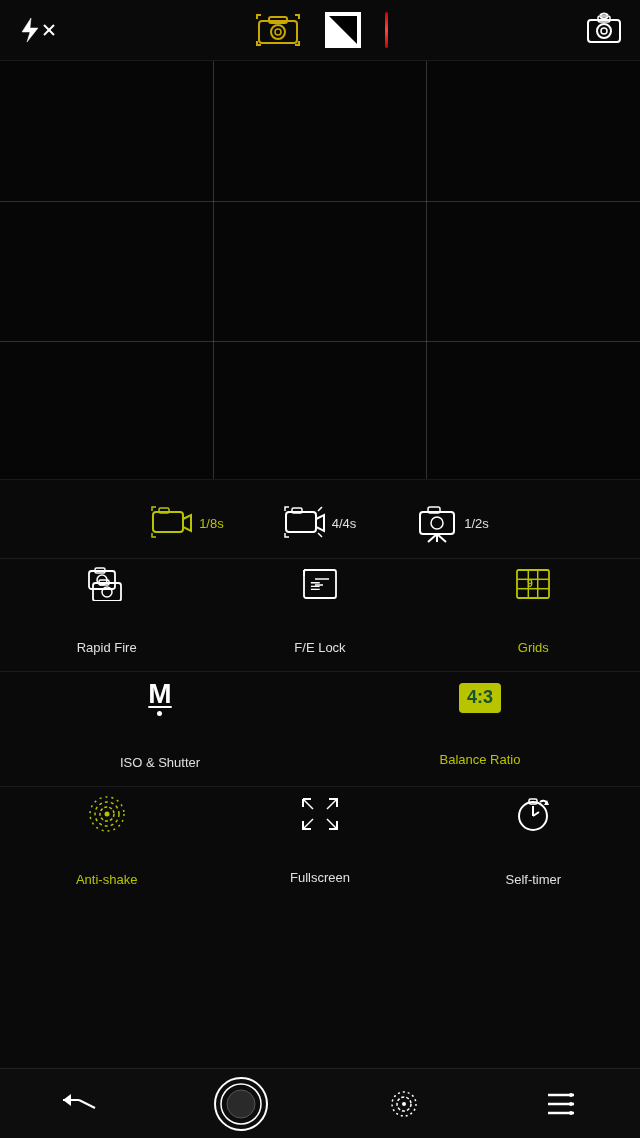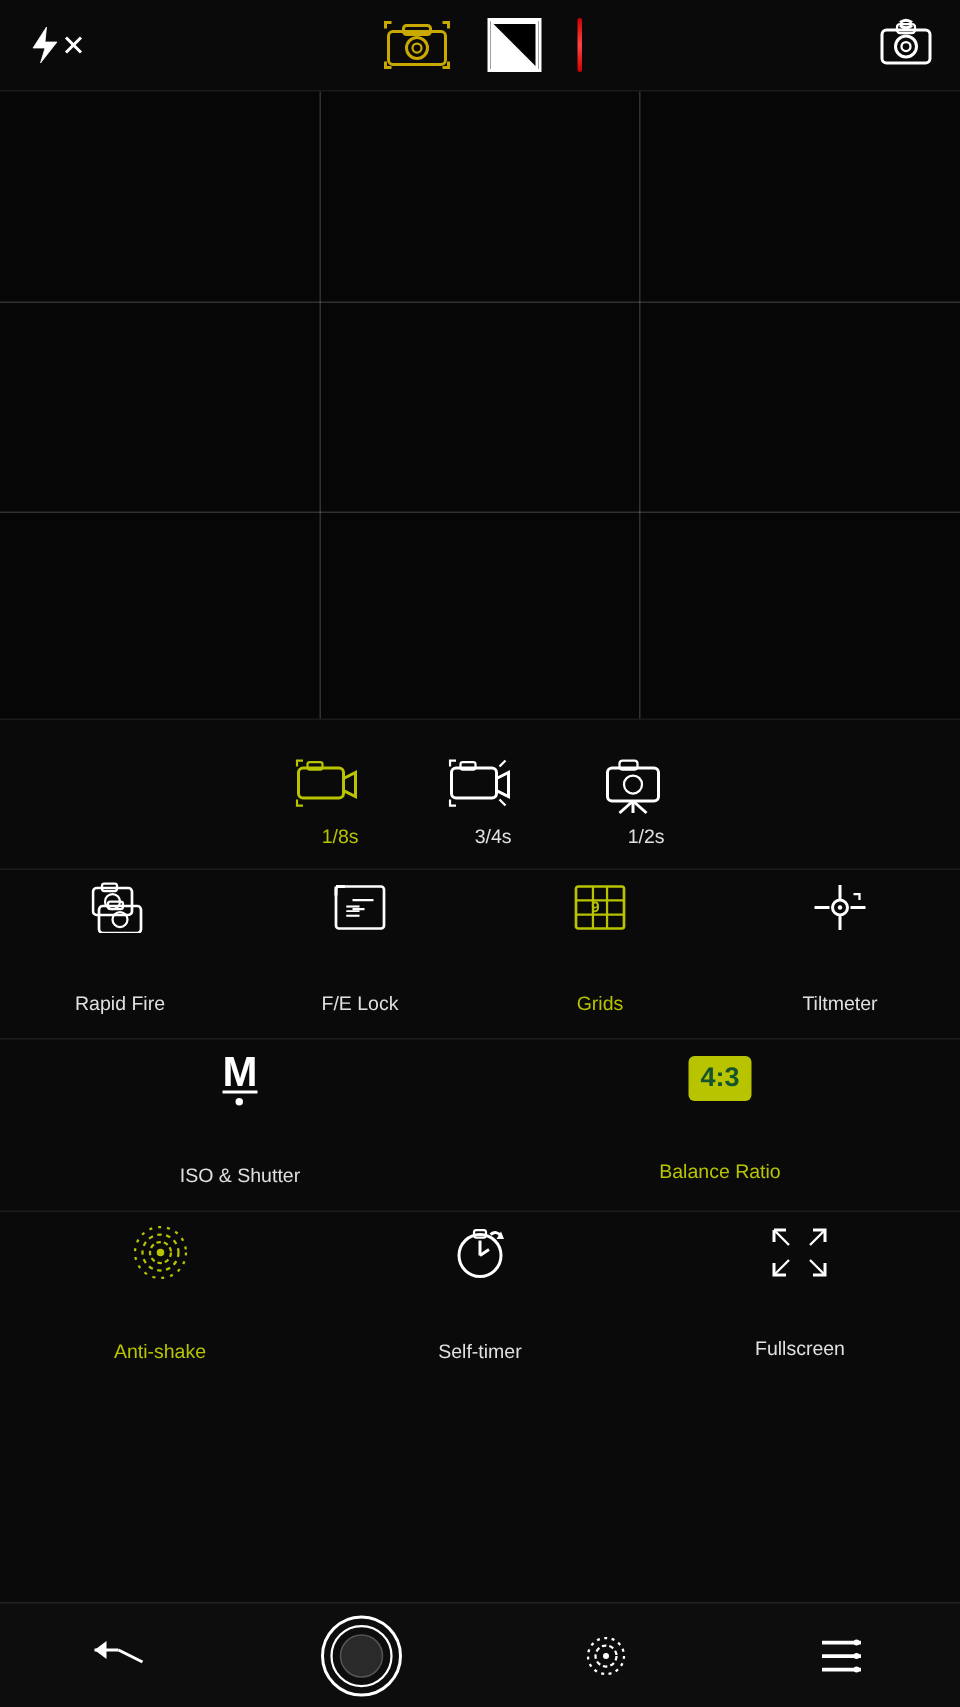--- a/index.html
+++ b/index.html
@@ -59,22 +59,22 @@
     
     .timer-row {
       display: flex;
       justify-content: center;
       align-items: center;
       gap: 60px;
       padding: 22px 0 14px;
     }
     .timer-item {
       display: flex;
-      flex-direction: column;
-      align-items: flex-end;
+      flex-direction: row;
+      align-items: center;
       gap: 6px;
       cursor: pointer;
     }
     .timer-item .icon-wrap { font-size: 36px; line-height: 1; }
     .timer-item .label { font-size: 13px; color: #e0e0e0; }
     .timer-item.active .label { color: #b8c400; }
     .timer-item.active .icon-wrap { color: #b8c400; }
 
     
     .feature-row {
@@ -312,21 +312,21 @@
         <svg width="42" height="42" viewBox="0 0 42 42" fill="none">
           <rect x="2" y="10" width="30" height="20" rx="3" stroke="#fff" stroke-width="2" fill="none"></rect>
           <path d="M32 17 L40 13 L40 29 L32 25 Z" stroke="#fff" stroke-width="2" fill="none"></path>
           <rect x="8" y="6" width="10" height="5" rx="1.5" stroke="#fff" stroke-width="1.5" fill="none"></rect>
           <path d="M1 9 L1 5 L5 5" stroke="#fff" stroke-width="1.5" fill="none"></path>
           <path d="M1 31 L1 35 L5 35" stroke="#fff" stroke-width="1.5" fill="none"></path>
           <path d="M34 9 L38 5" stroke="#fff" stroke-width="1.5" fill="none"></path>
           <path d="M34 31 L38 35" stroke="#fff" stroke-width="1.5" fill="none"></path>
         </svg>
       </div>
-      <span class="label">3/4s</span>
+      <span class="label">4/4s</span>
     </div>
 
     <div class="timer-item">
       <div class="icon-wrap">
         <svg width="42" height="42" viewBox="0 0 42 42" fill="none">
           <rect x="4" y="10" width="34" height="22" rx="3" stroke="#fff" stroke-width="2" fill="none"></rect>
           <rect x="12" y="5" width="12" height="6" rx="2" stroke="#fff" stroke-width="1.5" fill="none"></rect>
           <circle cx="21" cy="21" r="6" stroke="#fff" stroke-width="1.5" fill="none"></circle>
 
           <line x1="21" y1="32" x2="12" y2="40" stroke="#fff" stroke-width="2"></line>
@@ -379,36 +379,20 @@
           <line x1="14.3" y1="3" x2="14.3" y2="31" stroke="#b8c400" stroke-width="1.5"></line>
           <line x1="23.7" y1="3" x2="23.7" y2="31" stroke="#b8c400" stroke-width="1.5"></line>
           <line x1="3" y1="12.3" x2="35" y2="12.3" stroke="#b8c400" stroke-width="1.5"></line>
           <line x1="3" y1="21.7" x2="35" y2="21.7" stroke="#b8c400" stroke-width="1.5"></line>
           <text x="16" y="20" font-size="10" fill="#b8c400" font-family="sans-serif" font-weight="bold" text-anchor="middle">9</text>
         </svg>
       </div>
       <span class="fi-label">Grids</span>
     </div>
 
-    <div class="feature-item">
-      <div class="fi-icon">
-        <svg width="38" height="34" viewBox="0 0 38 34" fill="none">
-
-          <line x1="19" y1="2" x2="19" y2="12" stroke="#fff" stroke-width="2"></line>
-          <line x1="19" y1="22" x2="19" y2="32" stroke="#fff" stroke-width="2"></line>
-          <line x1="2" y1="17" x2="12" y2="17" stroke="#fff" stroke-width="2"></line>
-          <line x1="26" y1="17" x2="36" y2="17" stroke="#fff" stroke-width="2"></line>
-          <circle cx="19" cy="17" r="5" stroke="#fff" stroke-width="2" fill="none"></circle>
-          <circle cx="19" cy="17" r="1.5" fill="#fff"></circle>
-
-          <path d="M28 8 L32 8 L32 12" stroke="#fff" stroke-width="1.5" fill="none"></path>
-        </svg>
-      </div>
-      <span class="fi-label">Tiltmeter</span>
-    </div>
   </div>
 
   <div class="feature-row">
 
     <div class="feature-item">
       <div class="fi-icon">
         <div class="m-icon-wrap">
           <span class="m-letter">M</span>
           <div class="m-dot"></div>
         </div>
@@ -437,52 +421,52 @@
           <circle cx="21" cy="19" r="7" stroke="#b8c400" stroke-width="1.5" fill="none" stroke-dasharray="3 2"></circle>
           <circle cx="21" cy="19" r="12" stroke="#b8c400" stroke-width="1.5" fill="none" stroke-dasharray="3 3"></circle>
           <circle cx="21" cy="19" r="17" stroke="#b8c400" stroke-width="1.5" fill="none" stroke-dasharray="2 4"></circle>
         </svg>
       </div>
       <span class="fi-label">Anti-shake</span>
     </div>
 
     <div class="feature-item">
       <div class="fi-icon">
-        <svg width="38" height="38" viewBox="0 0 38 38" fill="none">
-
-          <circle cx="19" cy="21" r="14" stroke="#fff" stroke-width="2" fill="none"></circle>
-
-          <line x1="19" y1="21" x2="19" y2="11" stroke="#fff" stroke-width="2"></line>
-          <line x1="19" y1="21" x2="25" y2="17" stroke="#fff" stroke-width="2"></line>
-
-          <rect x="15" y="4" width="8" height="5" rx="1.5" stroke="#fff" stroke-width="1.5" fill="none"></rect>
-
-          <path d="M26 7 Q30 4 33 8" stroke="#fff" stroke-width="2" fill="none"></path>
-          <polygon points="33,5 35,10 30,10" fill="#fff"></polygon>
-        </svg>
-      </div>
-      <span class="fi-label">Self-timer</span>
-    </div>
-
-    <div class="feature-item">
-      <div class="fi-icon">
         <svg width="38" height="34" viewBox="0 0 38 34" fill="none">
 
           <path d="M2 2 L10 2 M2 2 L2 10" stroke="#fff" stroke-width="2" fill="none"></path>
           <path d="M28 2 L36 2 L36 10" stroke="#fff" stroke-width="2" fill="none"></path>
           <path d="M2 24 L2 32 L10 32" stroke="#fff" stroke-width="2" fill="none"></path>
           <path d="M28 32 L36 32 L36 24" stroke="#fff" stroke-width="2" fill="none"></path>
 
           <line x1="2" y1="2" x2="12" y2="12" stroke="#fff" stroke-width="1.5"></line>
           <line x1="36" y1="2" x2="26" y2="12" stroke="#fff" stroke-width="1.5"></line>
           <line x1="2" y1="32" x2="12" y2="22" stroke="#fff" stroke-width="1.5"></line>
           <line x1="36" y1="32" x2="26" y2="22" stroke="#fff" stroke-width="1.5"></line>
         </svg>
       </div>
       <span class="fi-label">Fullscreen</span>
+    </div>
+
+    <div class="feature-item">
+      <div class="fi-icon">
+        <svg width="38" height="38" viewBox="0 0 38 38" fill="none">
+
+          <circle cx="19" cy="21" r="14" stroke="#fff" stroke-width="2" fill="none"></circle>
+
+          <line x1="19" y1="21" x2="19" y2="11" stroke="#fff" stroke-width="2"></line>
+          <line x1="19" y1="21" x2="25" y2="17" stroke="#fff" stroke-width="2"></line>
+
+          <rect x="15" y="4" width="8" height="5" rx="1.5" stroke="#fff" stroke-width="1.5" fill="none"></rect>
+
+          <path d="M26 7 Q30 4 33 8" stroke="#fff" stroke-width="2" fill="none"></path>
+          <polygon points="33,5 35,10 30,10" fill="#fff"></polygon>
+        </svg>
+      </div>
+      <span class="fi-label">Self-timer</span>
     </div>
   </div>
 
 </div>
 
 <div class="bottom-bar">
 
   <div class="bottom-btn">
     <svg width="36" height="28" viewBox="0 0 36 28" fill="none">
       <line x1="2" y1="10" x2="18" y2="10" stroke="#fff" stroke-width="2"></line>

